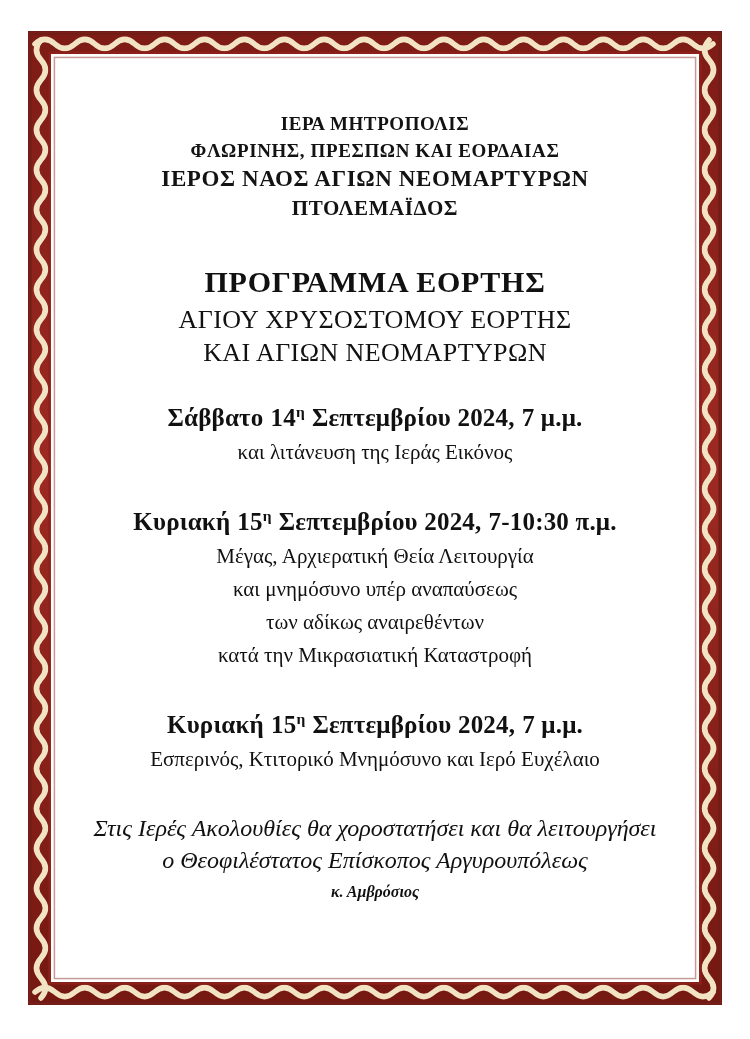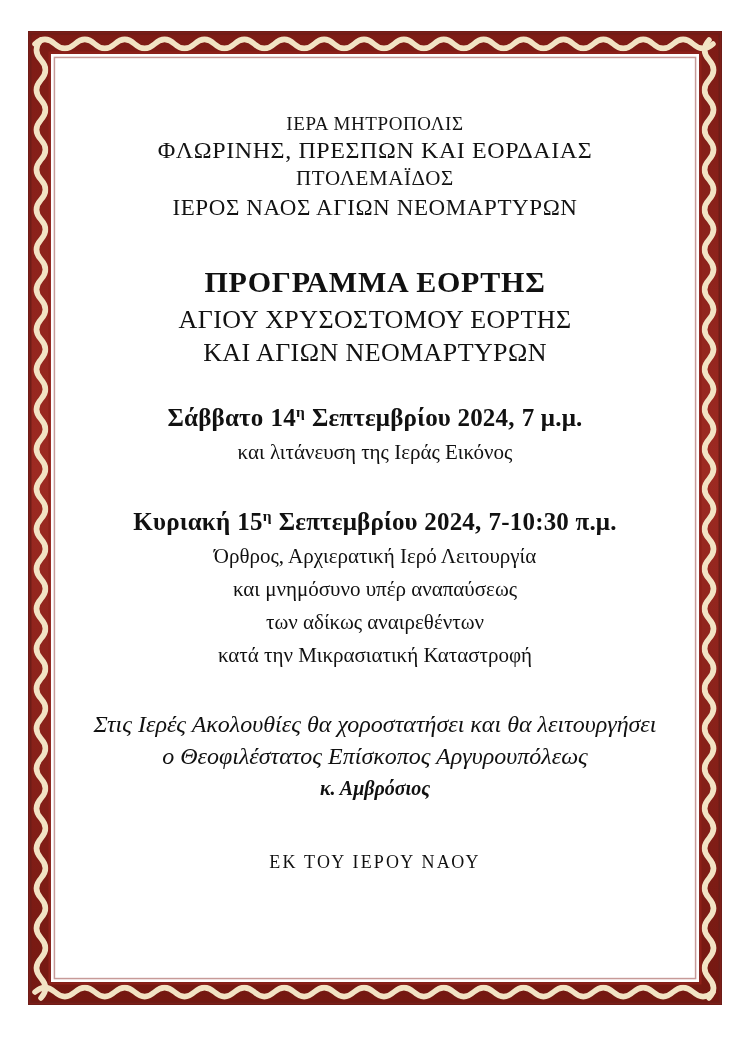--- a/index.html
+++ b/index.html
@@ -56,26 +56,26 @@
     right: 36px;
     bottom: 36px;
     background: #ffffff;
     text-align: center;
     z-index: 5;
   }
 
   .block { text-align: center; }
 
   .org-line {
-    font-weight: normal;
+    font-weight: bold;
     letter-spacing: 0.6px;
     color: #131313;
   }
   .org-1 { font-size: 19px; line-height: 26px; margin-top: 44px; }
-  .org-2 { font-size: 24px; line-height: 27px; }
+  .org-2 { font-size: 19px; line-height: 27px; }
   .org-3 { font-size: 23px; line-height: 30px; }
   .org-4 { font-size: 21px; line-height: 29px; }
 
   .title-main {
     font-weight: bold;
     font-size: 30px;
     line-height: 42px;
     letter-spacing: 0.8px;
     margin-top: 38px;
   }
@@ -110,21 +110,21 @@
 
   .note {
     font-style: italic;
     font-size: 24px;
     line-height: 32px;
     margin-top: 36px;
   }
   .note-name {
     font-style: italic;
     font-weight: bold;
-    font-size: 20px;
+    font-size: 16px;
     line-height: 32px;
   }
 
   .footer {
     font-size: 18px;
     letter-spacing: 2.2px;
     font-weight: 500;
     margin-top: 48px;
   }
 </style>
@@ -181,50 +181,55 @@
       <rect x="20.5" y="20.5" width="653" height="933" fill="none" stroke="#8e2019" stroke-width="2"></rect>
       <rect x="25.5" y="25.5" width="643" height="923" fill="none" stroke="#c79a98" stroke-width="1.5"></rect>
     </svg>
   </div>
 
   <div class="content">
 
     <div class="block">
       <div class="org-line org-1">ΙΕΡΑ ΜΗΤΡΟΠΟΛΙΣ</div>
       <div class="org-line org-2">ΦΛΩΡΙΝΗΣ, ΠΡΕΣΠΩΝ ΚΑΙ ΕΟΡΔΑΙΑΣ</div>
+      <div class="org-line org-3">ΙΕΡΟΣ ΝΑΟΣ ΑΓΙΩΝ ΝΕΟΜΑΡΤΥΡΩΝ</div>
       <div class="org-line org-4">ΠΤΟΛΕΜΑΪΔΟΣ</div>
-      <div class="org-line org-3">ΙΕΡΟΣ ΝΑΟΣ ΑΓΙΩΝ ΝΕΟΜΑΡΤΥΡΩΝ</div>
     </div>
 
     <div class="block">
       <div class="title-main">ΠΡΟΓΡΑΜΜΑ ΕΟΡΤΗΣ</div>
       <div class="title-sub">ΑΓΙΟΥ ΧΡΥΣΟΣΤΟΜΟΥ ΕΟΡΤΗΣ</div>
       <div class="title-sub">ΚΑΙ ΑΓΙΩΝ ΝΕΟΜΑΡΤΥΡΩΝ</div>
     </div>
 
     <div class="event ev-sat">
       <div class="event-heading">
         <span>Σάββατο</span><span class="sp"></span><span>14</span><sup>η</sup><span class="sp"></span><span>Σεπτεμβρίου 2024,</span><span class="sp"></span><span>7 μ.μ.</span>
       </div>
       <div class="event-line">και λιτάνευση της Ιεράς Εικόνος</div>
     </div>
 
     <div class="event ev-sun-morning">
       <div class="event-heading">
         <span>Κυριακή</span><span class="sp"></span><span>15</span><sup>η</sup><span class="sp"></span><span>Σεπτεμβρίου 2024,</span><span class="sp"></span><span>7-10:30 π.μ.</span>
       </div>
-      <div class="event-line">Όρθρος, Αρχιερατική Ιερό Λειτουργία</div>
+      <div class="event-line">Μέγας, Αρχιερατική Θεία Λειτουργία</div>
       <div class="event-line">και μνημόσυνο υπέρ αναπαύσεως</div>
       <div class="event-line">των αδίκως αναιρεθέντων</div>
       <div class="event-line">κατά την Μικρασιατική Καταστροφή</div>
     </div>
 
+    <div class="event ev-sun-evening">
+      <div class="event-heading">
+        <span>Κυριακή</span><span class="sp"></span><span>15</span><sup>η</sup><span class="sp"></span><span>Σεπτεμβρίου 2024,</span><span class="sp"></span><span>7 μ.μ.</span>
+      </div>
+      <div class="event-line">Εσπερινός, Κτιτορικό Μνημόσυνο και Ιερό Ευχέλαιο</div>
+    </div>
 
     <div class="block">
       <div class="note">Στις Ιερές Ακολουθίες θα χοροστατήσει και θα λειτουργήσει</div>
       <div class="note" style="margin-top:0">ο Θεοφιλέστατος Επίσκοπος Αργυρουπόλεως</div>
       <div class="note-name">κ. Αμβρόσιος</div>
     </div>
 
-    <div class="footer">ΕΚ ΤΟΥ ΙΕΡΟΥ ΝΑΟΥ</div>
 
   </div>
 </div>
 
 </body></html>

